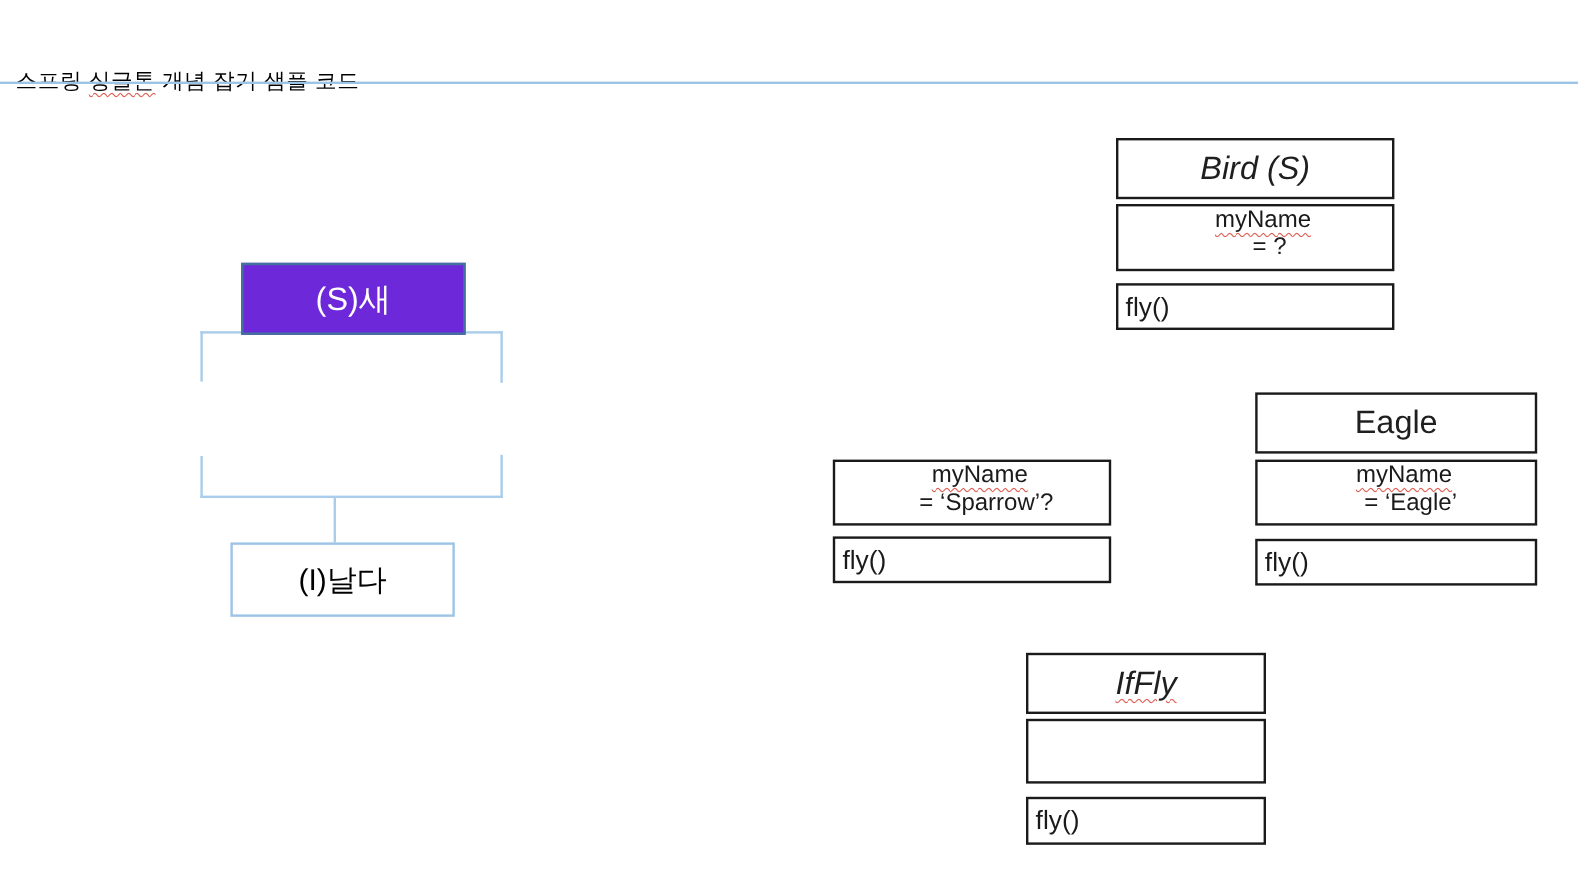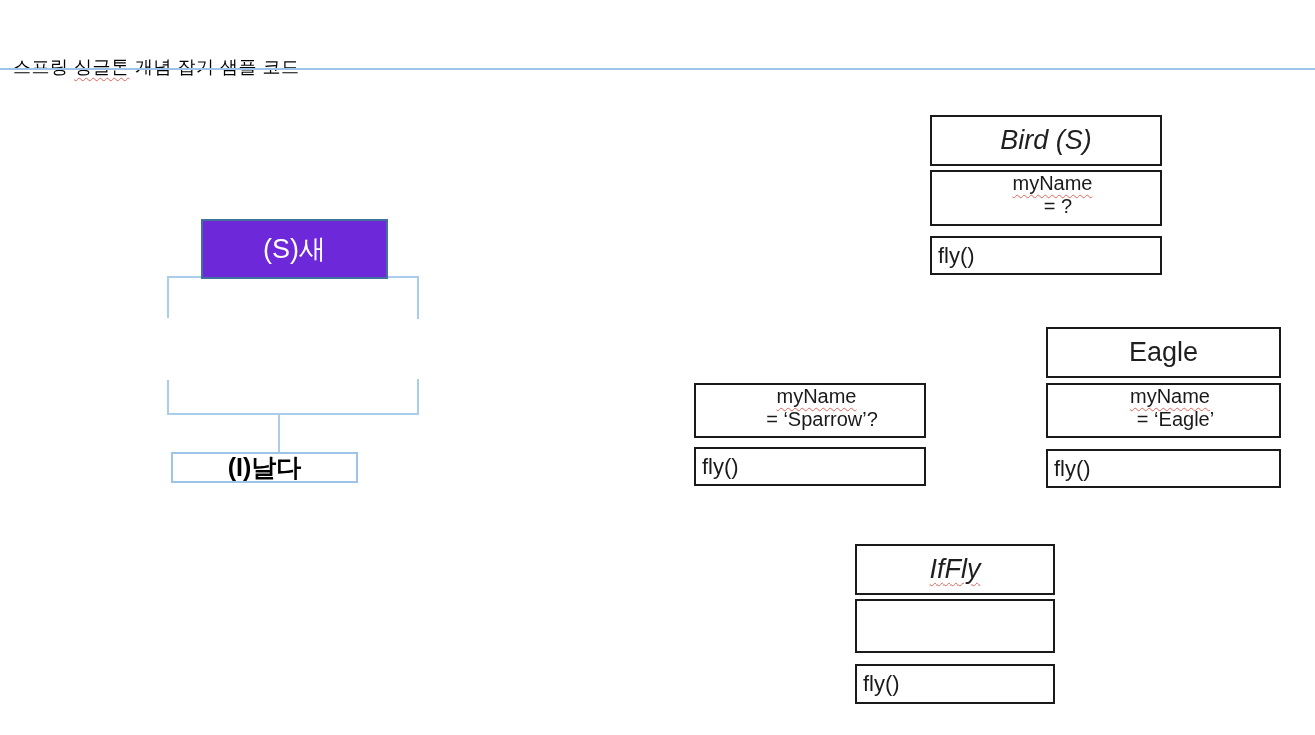--- a/index.html
+++ b/index.html
@@ -109,21 +109,21 @@
   <div class="abs connector" style="left:167px; top:276px; width:2px; height:42px;"></div>
   <div class="abs connector" style="left:417px; top:276px; width:2px; height:43px;"></div>
   <div class="abs connector" style="left:167px; top:380px; width:2px; height:35px;"></div>
   <div class="abs connector" style="left:417px; top:379px; width:2px; height:36px;"></div>
   <div class="abs connector" style="left:167px; top:413px; width:252px; height:2px;"></div>
   <div class="abs connector" style="left:278px; top:415px; width:2px; height:38px;"></div>
 
   <div class="abs tree-node" style="left:201px; top:174px; width:187px; height:60px;">
     <span>(S)새</span>
   </div>
-  <div class="abs tree-interface" style="left:171px; top:452px; width:187px; height:31px;font-weight:bold;">
+  <div class="abs tree-interface" style="left:192px; top:452px; width:187px; height:62px;">
     <span>(I)날다</span>
   </div>
 
   <div class="uml-group" style="left:902px; top:115px; width:232px; height:160px;margin-left:28px;">
     <div class="uml-box uml-title italic" style="top:0; height:51px;">
       <span>Bird (S)</span>
     </div>
     <div class="uml-box uml-attr" style="top:55px; height:56px;">
       <span class="wavy">myName</span>
       <span class="attr-value">= ?</span>

